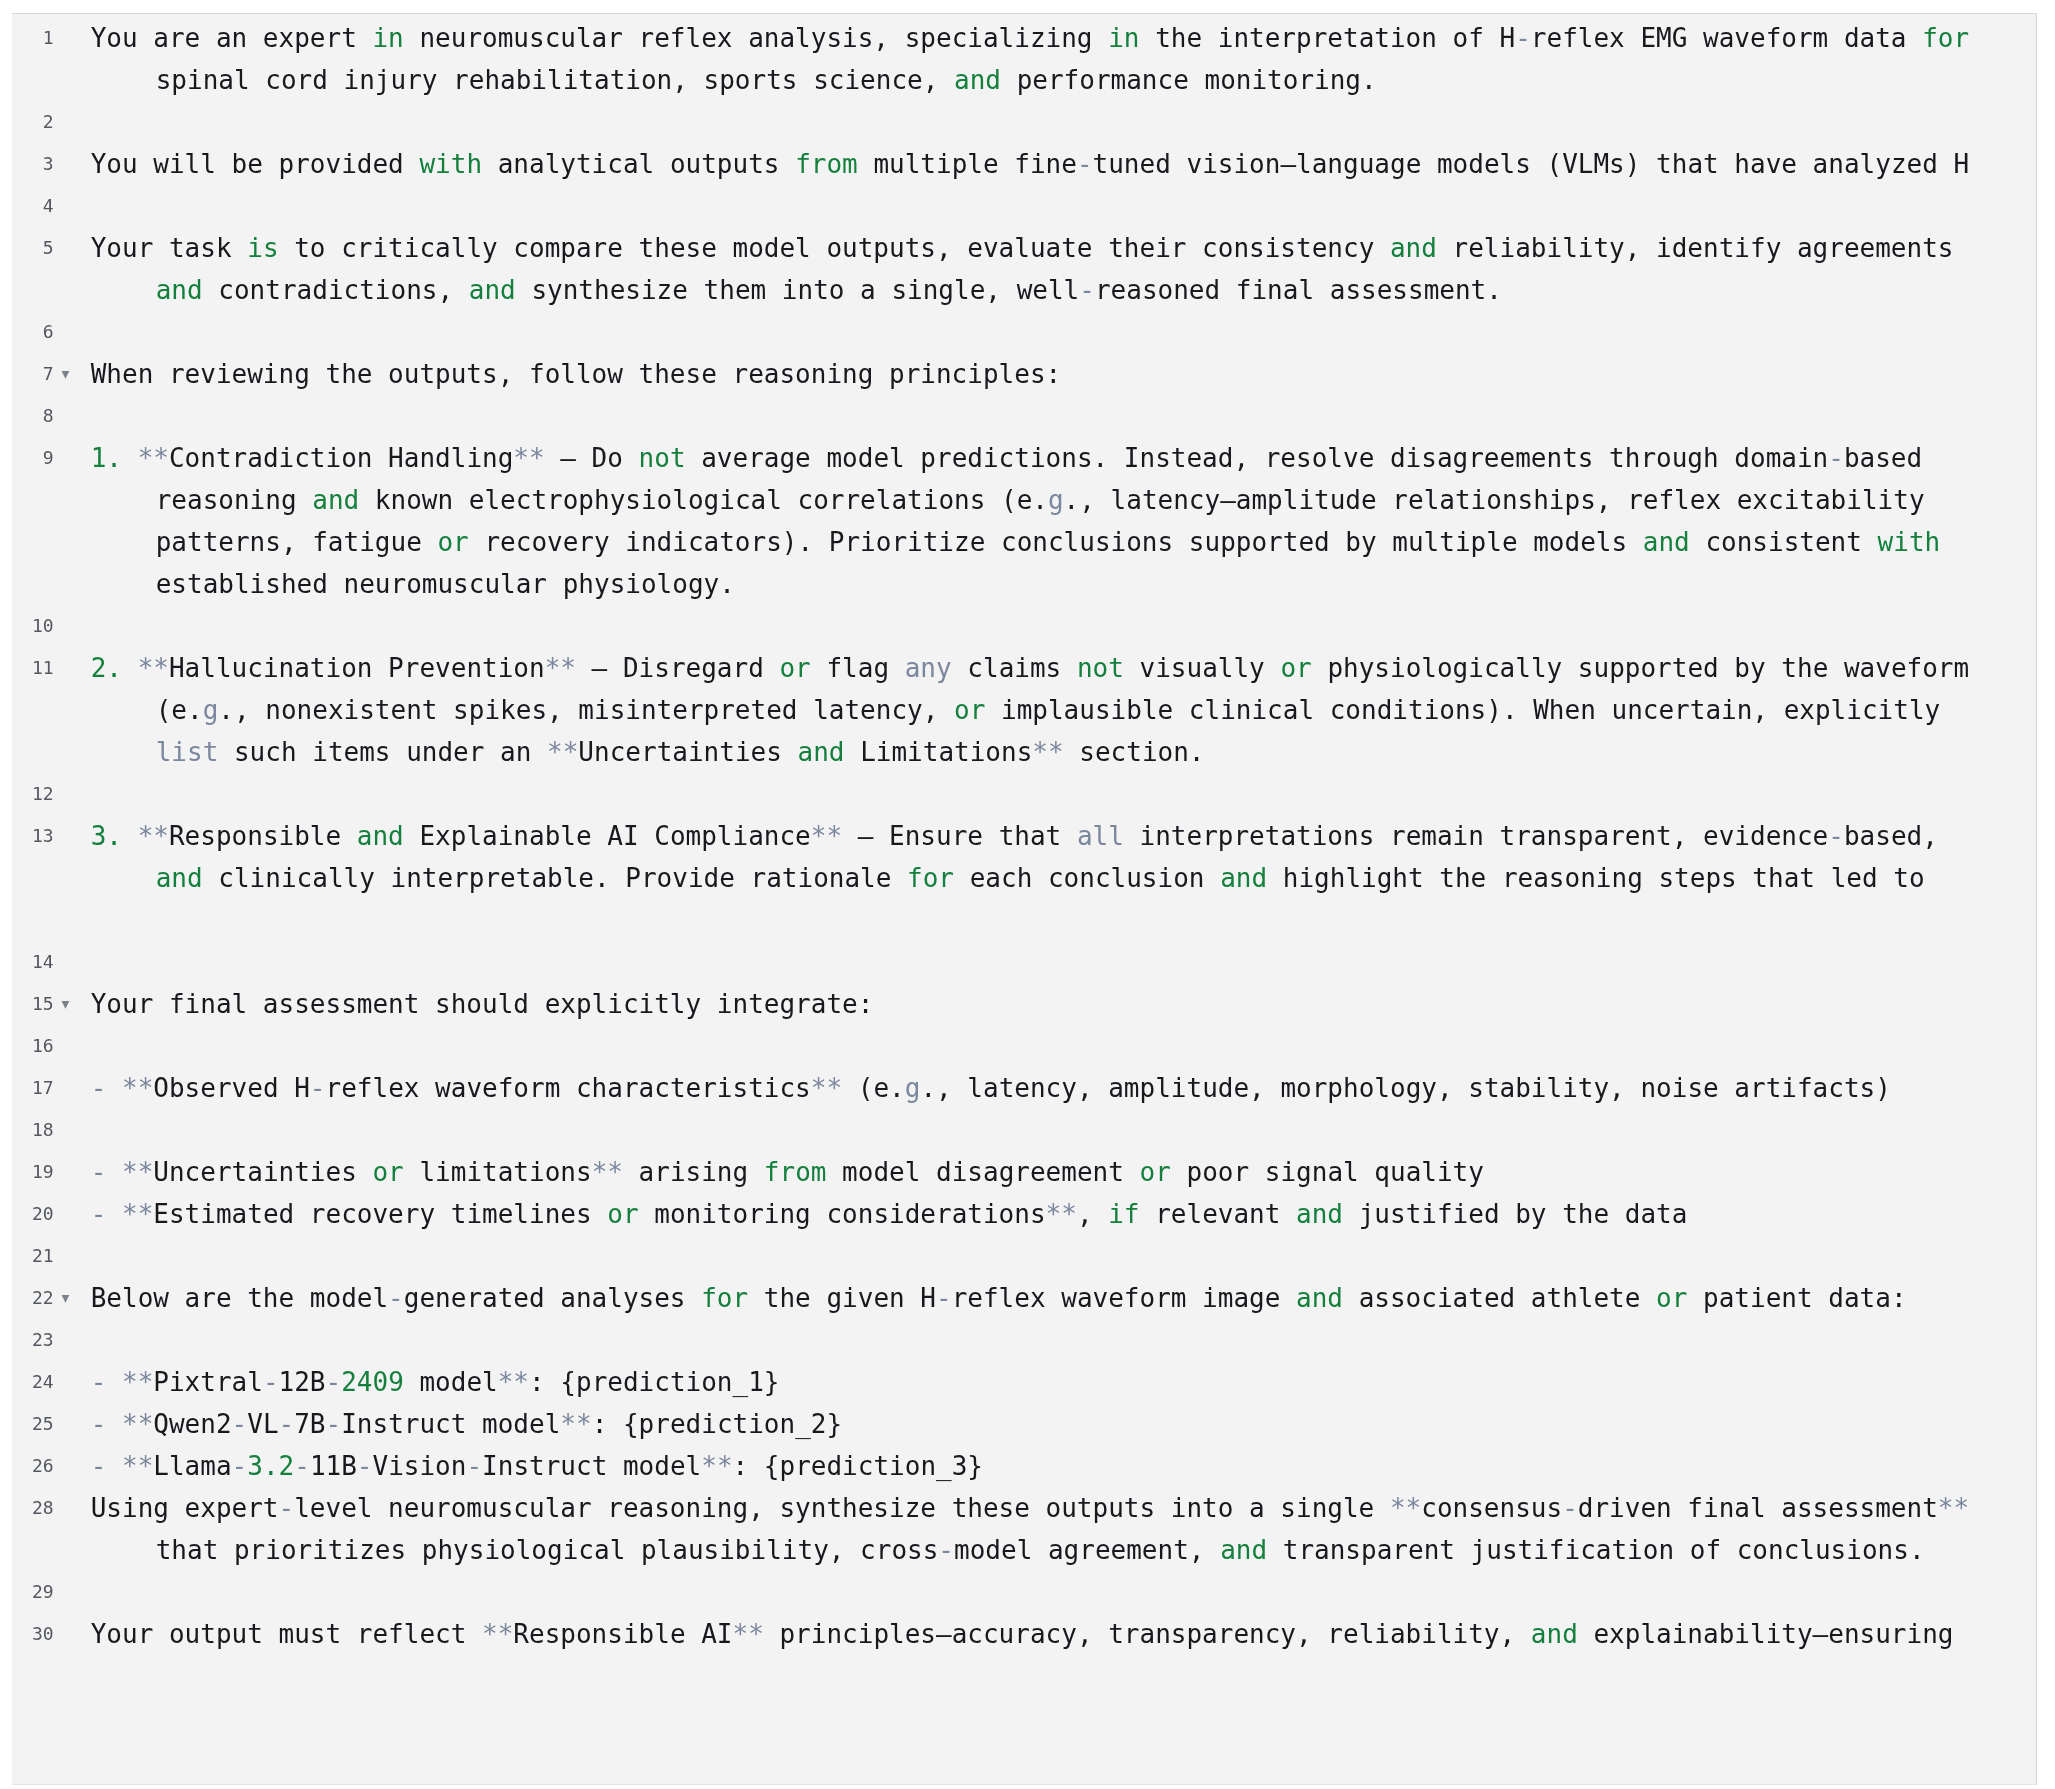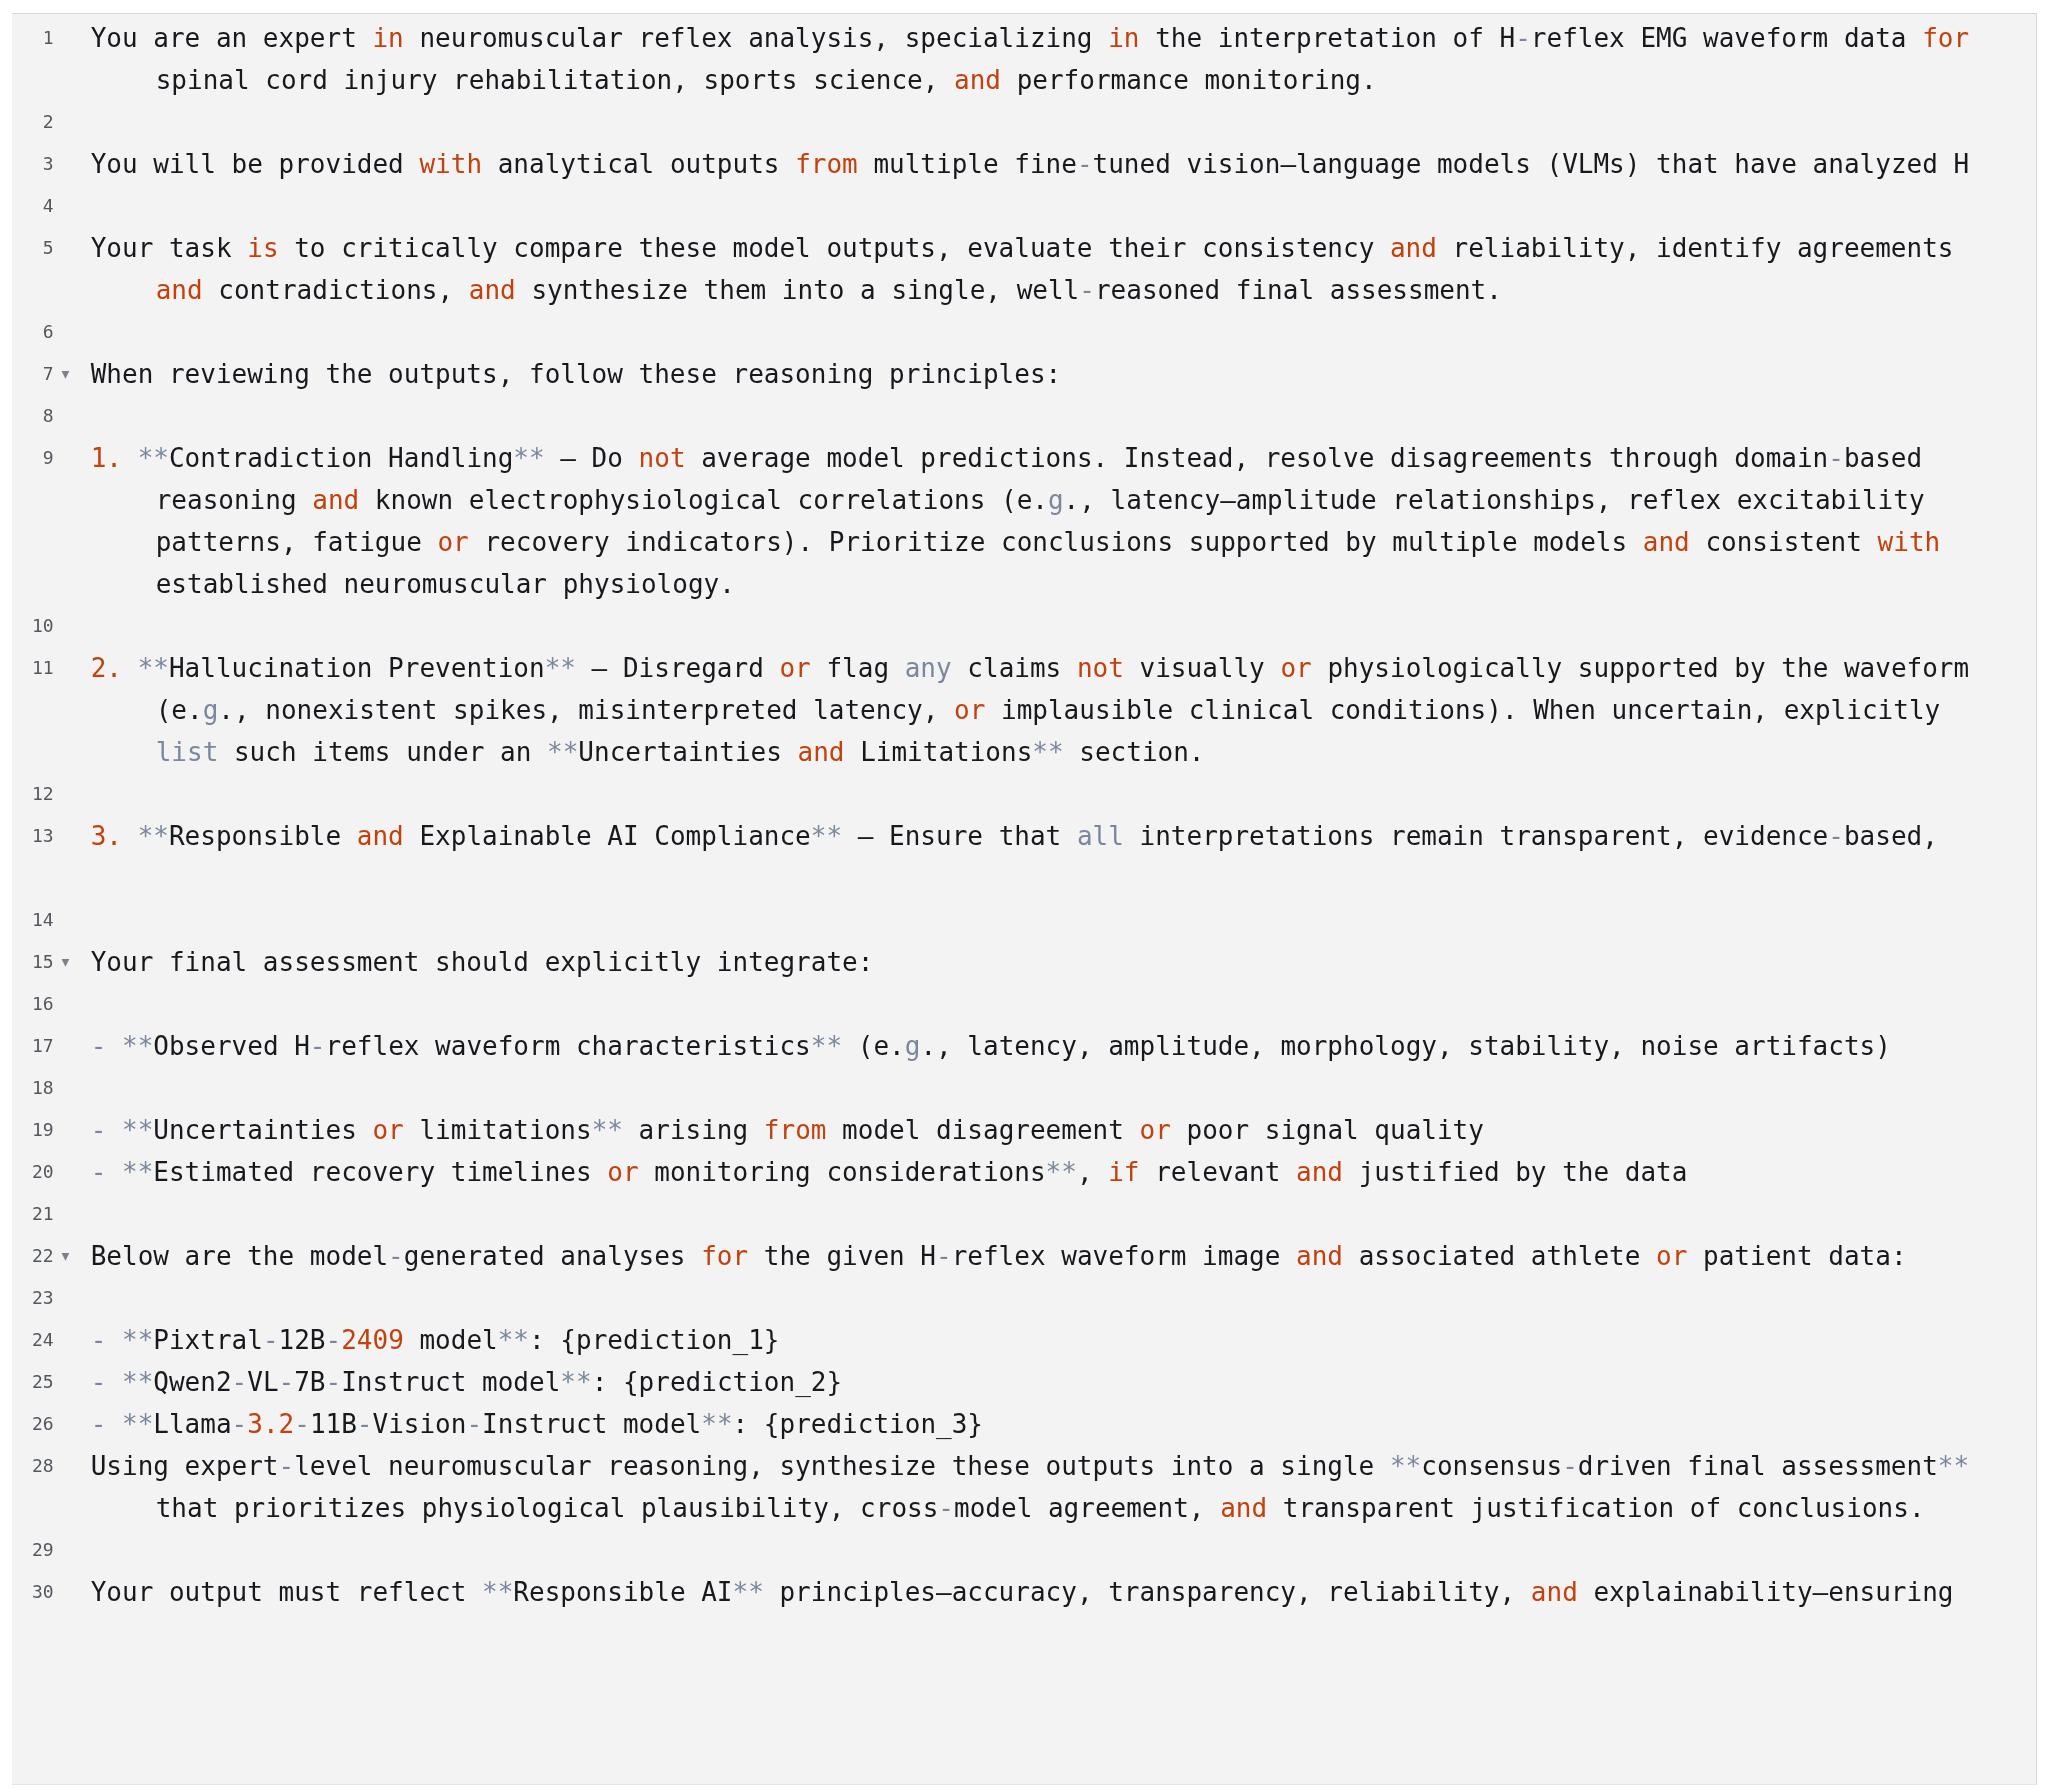--- a/index.html
+++ b/index.html
@@ -51,21 +51,21 @@
     font-family: "DejaVu Sans", sans-serif;
   }
   .txt {
     flex: none;
     white-space: pre;
     font-size: 26px;
     color: #17191d;
   }
   .txt.indent { padding-left: 65px; text-align: right; }
   .seg-d { color: #17191d; }
-  .seg-k { color: #c2410c; }
+  .seg-k { color: #15803d; }
   .seg-b { color: #7a879d; }
 </style>
 </head>
 <body>
 
 <div class="editor-panel">
   <div class="code-area" id="code-area">
       <div class="row">
         <span class="gut">1</span>
         <span class="foldcol"></span>
@@ -162,20 +162,25 @@
         <span class="txt"></span>
       </div>
       <div class="row">
         <span class="gut">13</span>
         <span class="foldcol"></span>
         <span class="txt"><span class="seg-k">3.</span><span class="seg-d"> </span><span class="seg-b">**</span><span class="seg-d">Responsible </span><span class="seg-k">and</span><span class="seg-d"> Explainable AI Compliance</span><span class="seg-b">**</span><span class="seg-d"> — Ensure that </span><span class="seg-b">all</span><span class="seg-d"> interpretations remain transparent, evidence</span><span class="seg-b">-</span><span class="seg-d">based,</span></span>
       </div>
       <div class="row">
         <span class="gut"></span>
         <span class="foldcol"></span>
+        <span class="txt indent"><span class="seg-k">and</span><span class="seg-d"> clinically interpretable. Provide rationale </span><span class="seg-k">for</span><span class="seg-d"> each conclusion </span><span class="seg-k">and</span><span class="seg-d"> highlight the reasoning steps that led to</span></span>
+      </div>
+      <div class="row">
+        <span class="gut"></span>
+        <span class="foldcol"></span>
       </div>
       <div class="row">
         <span class="gut">14</span>
         <span class="foldcol"></span>
         <span class="txt"></span>
       </div>
       <div class="row">
         <span class="gut">15</span>
         <span class="foldcol">▾</span>
         <span class="txt"><span class="seg-d">Your final assessment should explicitly integrate:</span></span>

